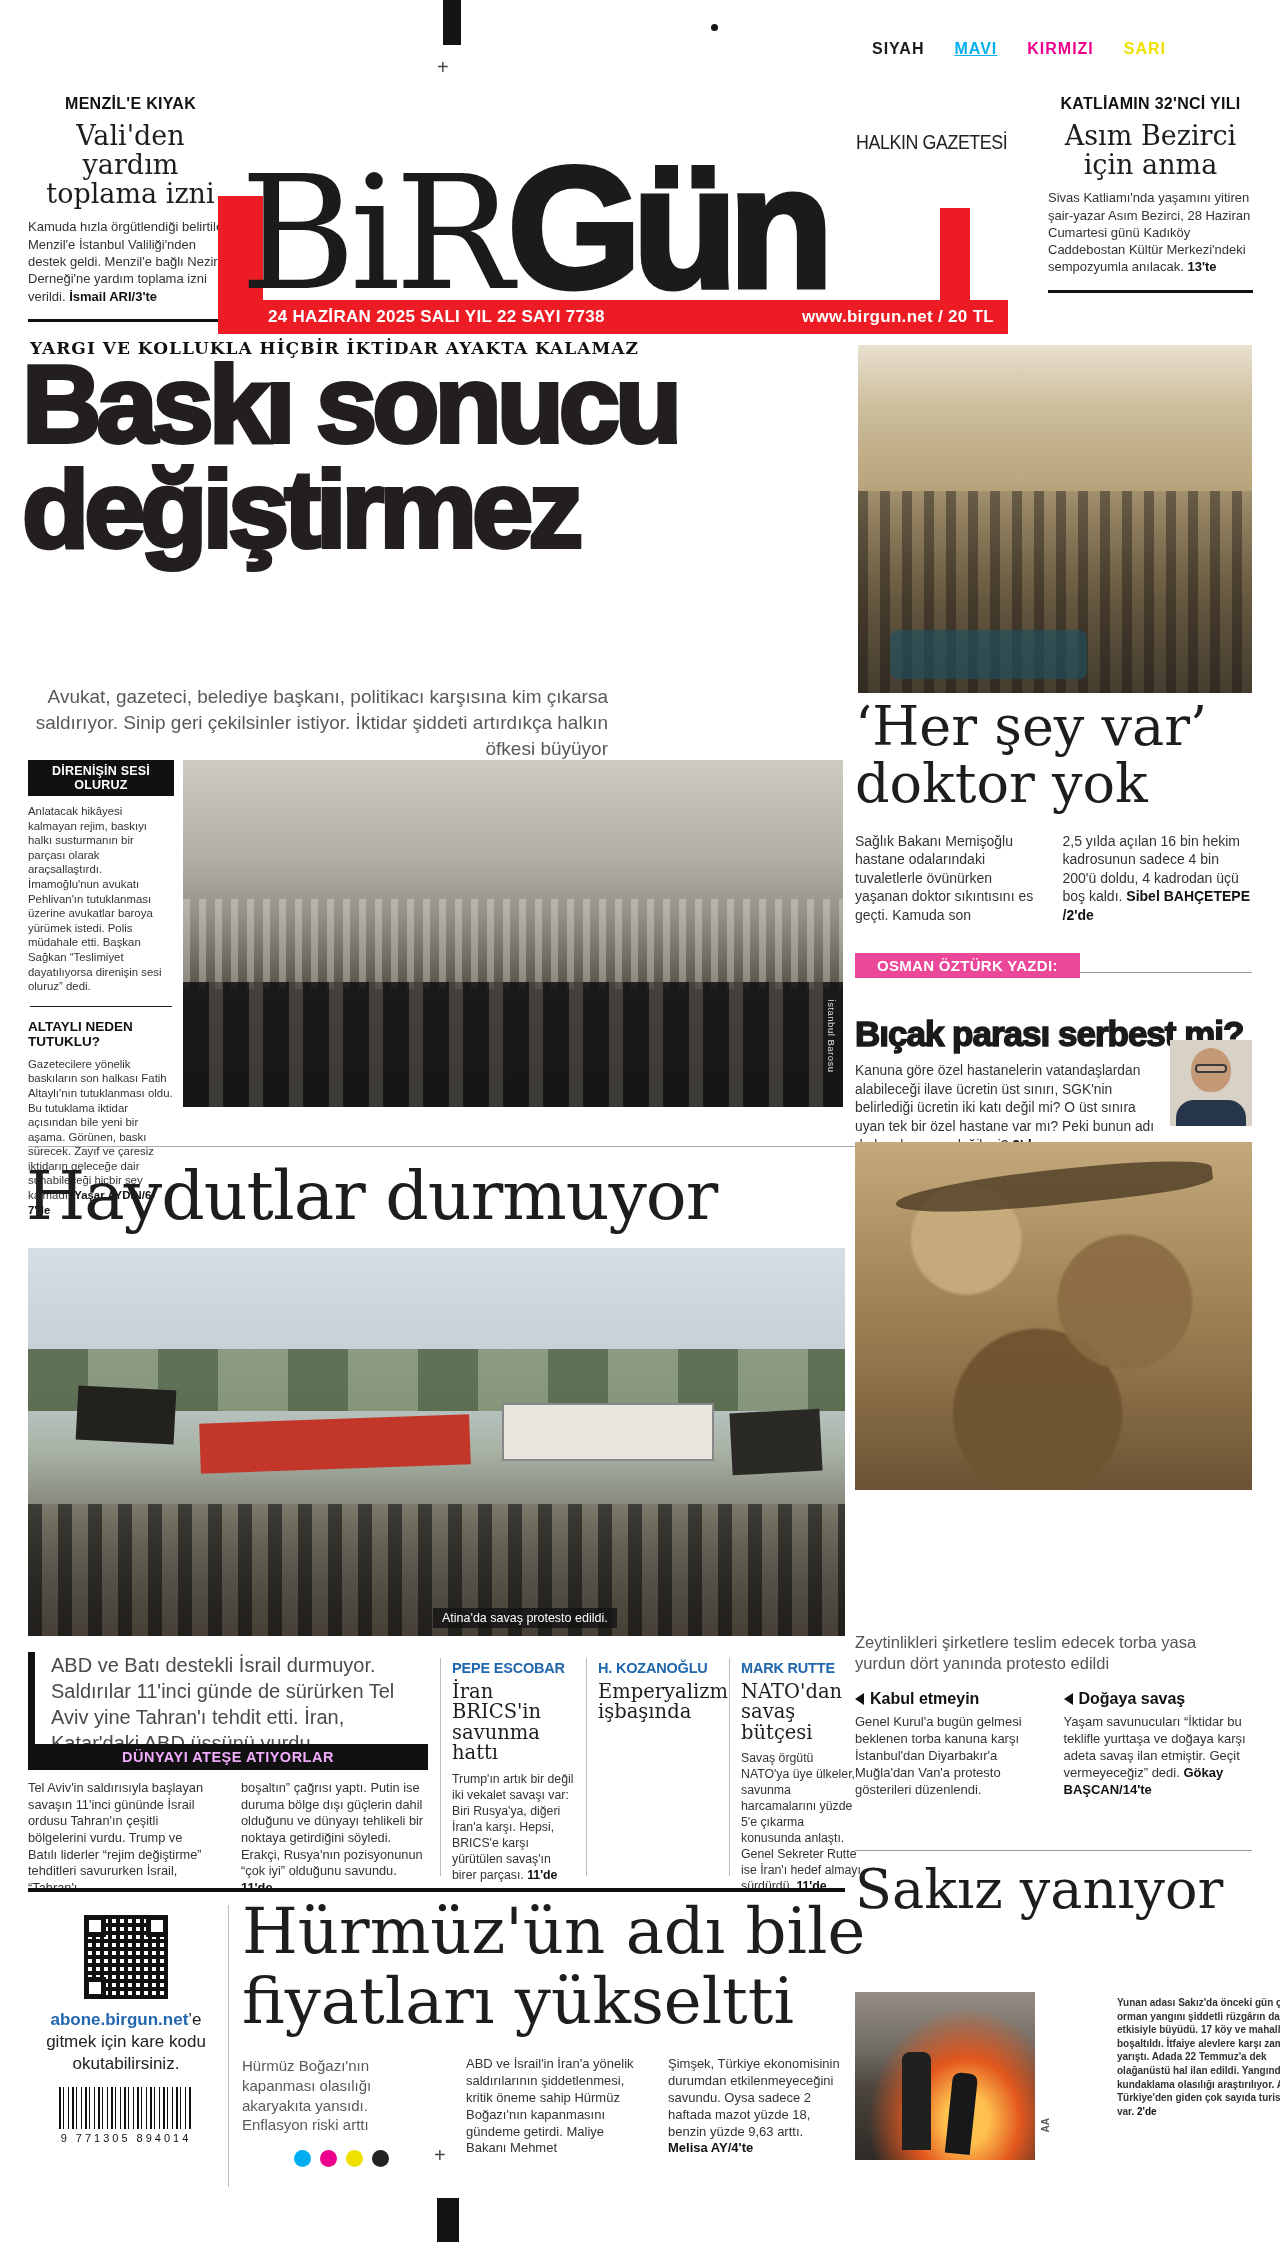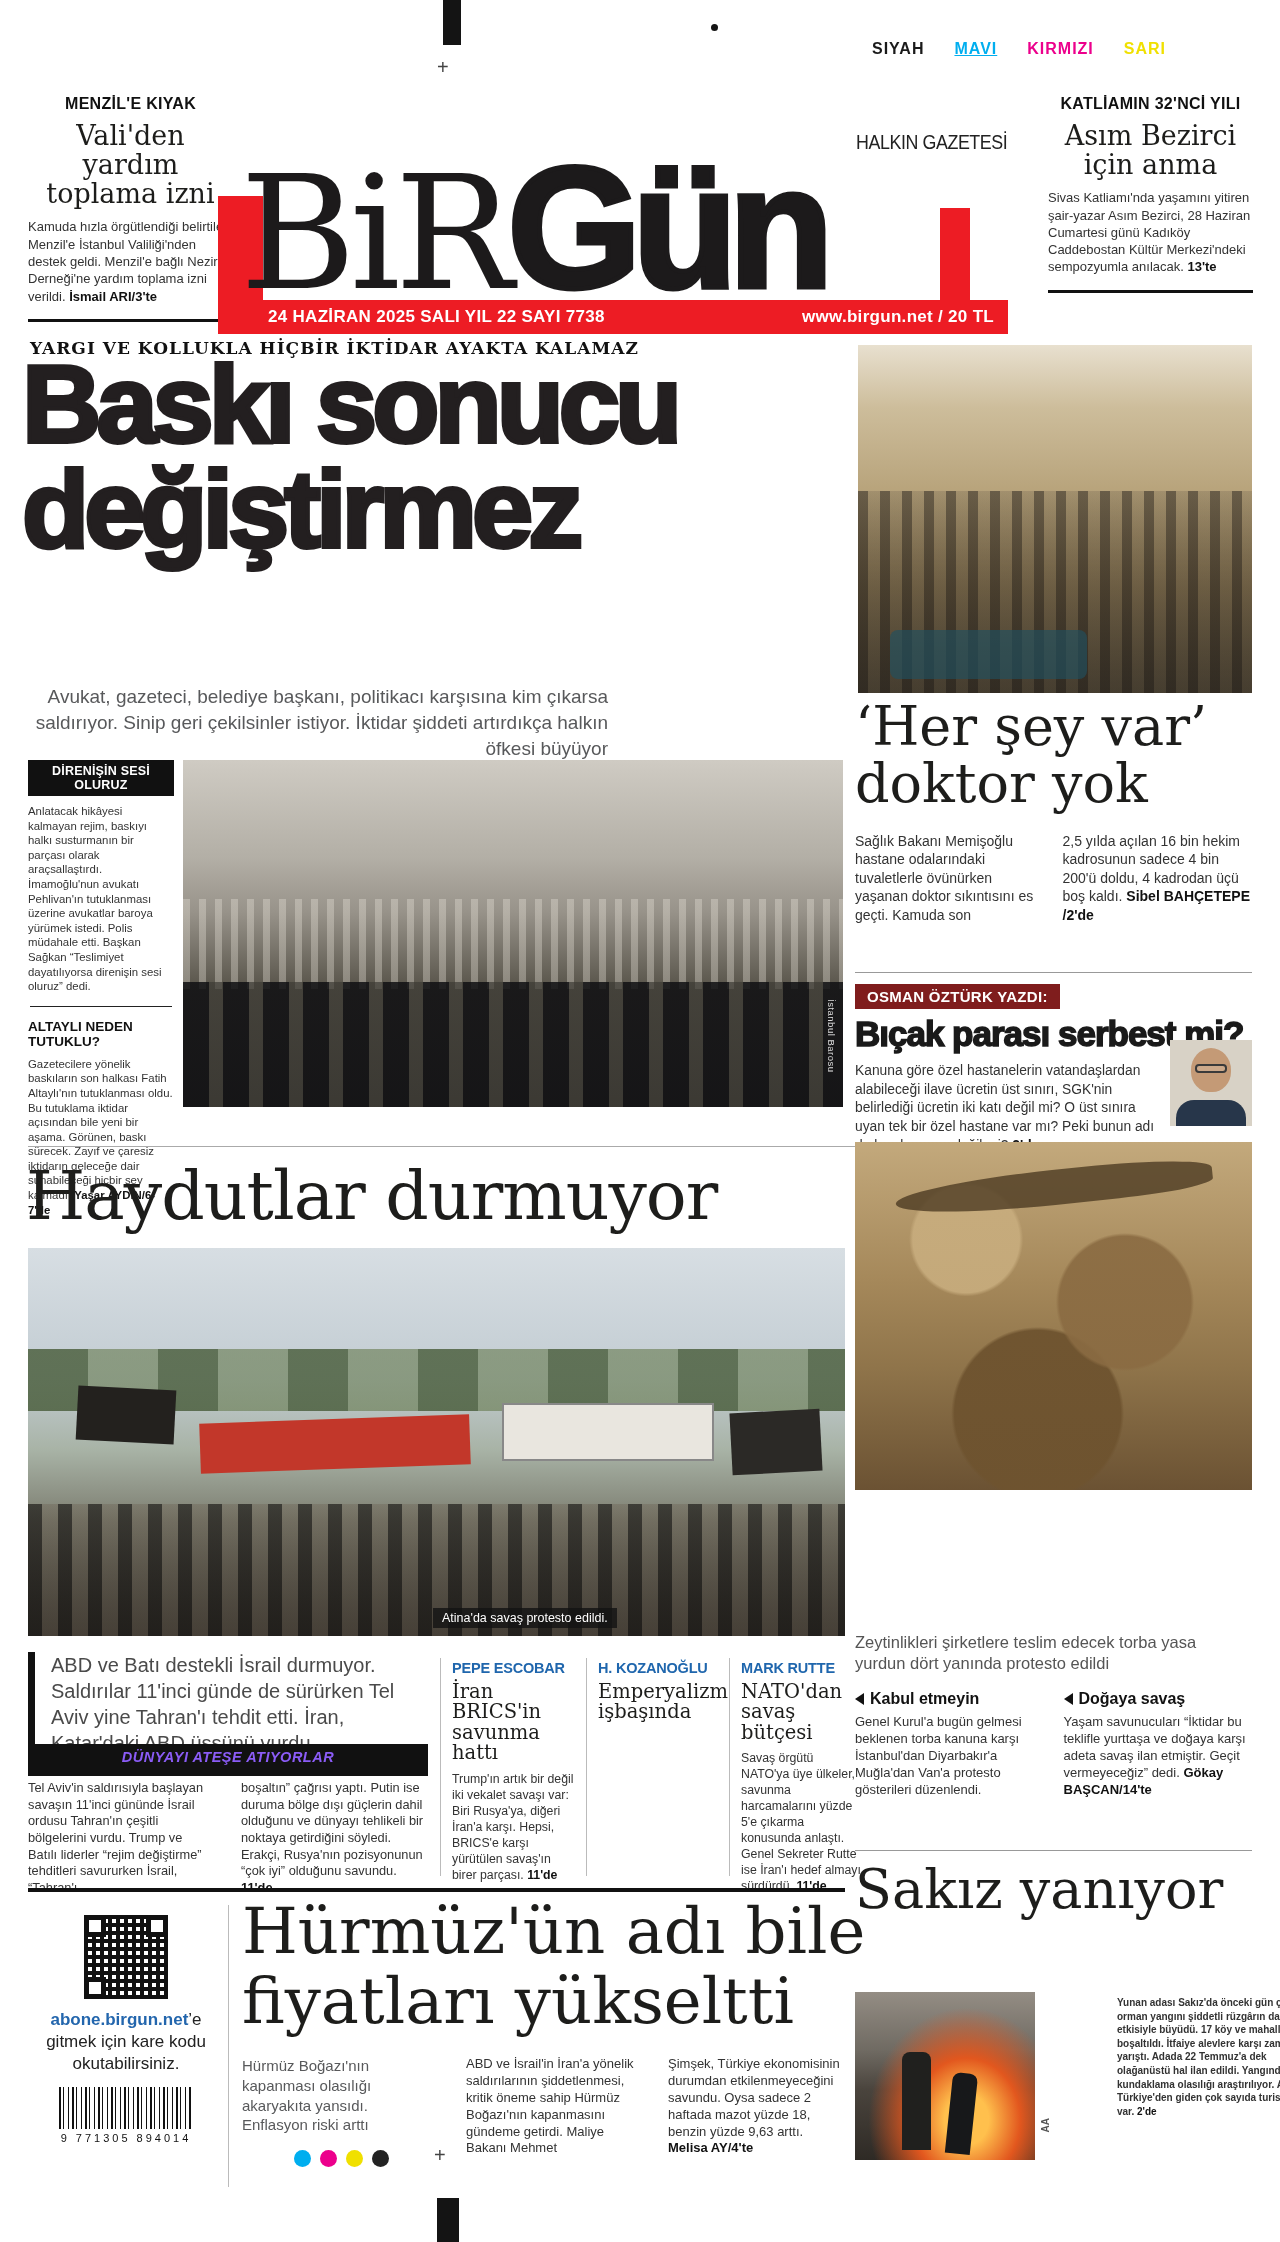--- a/index.html
+++ b/index.html
@@ -96,34 +96,34 @@
   .col-direnis b { color:#111; }
 
   
   .health-head { left:855px; top:698px; font-family:"DejaVu Serif", serif; font-size:54px; line-height:1.06; color:#1d1d1b; }
   .health-cols { left:855px; top:832px; width:397px; display:flex; gap:18px; }
   .health-cols div { width:190px; font-size:14px; line-height:1.32; color:#333; }
   .health-cols b { color:#111; }
   .rule-health { left:855px; top:972px; width:397px; height:1px; background:#999; }
 
   
-  .oped-label { left:855px; top:984px; background:#7f1d1d; color:#fff; font-weight:bold; font-size:15px; padding:4px 12px; letter-spacing:.3px; }
+  .oped-label { left:855px; top:953px; background:#ec4899; color:#fff; font-weight:bold; font-size:15px; padding:4px 22px; letter-spacing:.3px; }
   .oped-head { left:855px; top:1014px; font-weight:bold; font-size:35px; letter-spacing:-1px; color:#1a1a1a; -webkit-text-stroke:1.5px #1a1a1a; }
   .oped-body { left:855px; top:1062px; width:305px; font-size:13.8px; line-height:1.35; color:#333; }
   .oped-body b { color:#111; }
   .portrait { left:1170px; top:1040px; width:82px; height:86px; background:#d8d2c6; }
   .portrait .head { position:absolute; left:21px; top:8px; width:40px; height:44px; border-radius:50% 50% 46% 46%; background:#c49a76; }
   .portrait .glasses { position:absolute; left:25px; top:24px; width:32px; height:9px; border:2.5px solid #3a3a3a; border-radius:4px; background:rgba(255,255,255,.15); }
   .portrait .shoulders { position:absolute; left:6px; bottom:0; width:70px; height:26px; border-radius:18px 18px 0 0; background:#27364a; }
   .rule-mid { left:28px; top:1146px; width:1224px; height:1px; background:#aaa; }
 
   
   .war-head { left:26px; top:1156px; font-family:"DejaVu Serif", serif; font-size:68px; color:#1d1d1b; letter-spacing:-1px; }
   .war-deck { left:28px; top:1652px; width:404px; border-left:7px solid #111; padding-left:16px; font-size:20px; line-height:1.3; color:#4a4a4a; }
-  .dunya-bar { left:28px; top:1744px; width:400px; height:32px; background:#111; color:#8b5cf6; font-weight:bold; font-size:14.5px; text-align:center; line-height:26px; letter-spacing:.5px;font-style:italic; }
+  .dunya-bar { left:28px; top:1744px; width:400px; height:26px; background:#111; color:#f0abfc; font-weight:bold; font-size:14.5px; text-align:center; line-height:26px; letter-spacing:.5px; }
   .dunya-cols { left:28px; top:1780px; width:400px; display:flex; gap:26px; }
   .dunya-cols div { width:187px; font-size:12.8px; line-height:1.3; color:#333; }
   .dunya-cols b { color:#111; }
 
   .colu-divider { width:1px; background:#bbb; top:1658px; height:218px; }
   .cd1 { left:440px; } .cd2 { left:586px; } .cd3 { left:729px; }
   .columnist { top:1660px; width:122px; }
   .colu1 { left:452px; } .colu2 { left:598px; } .colu3 { left:741px; }
   .columnist .cname { color:#1f66ad; font-weight:bold; font-size:14.5px; letter-spacing:-.2px; }
   .columnist .ctitle { font-family:"DejaVu Serif", serif; font-size:19.5px; line-height:1.05; margin-top:6px; color:#1d1d1b; }

